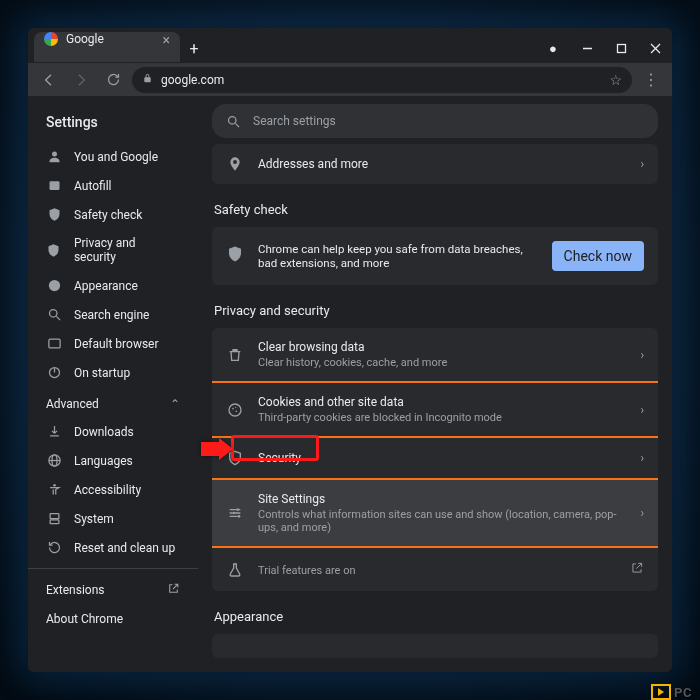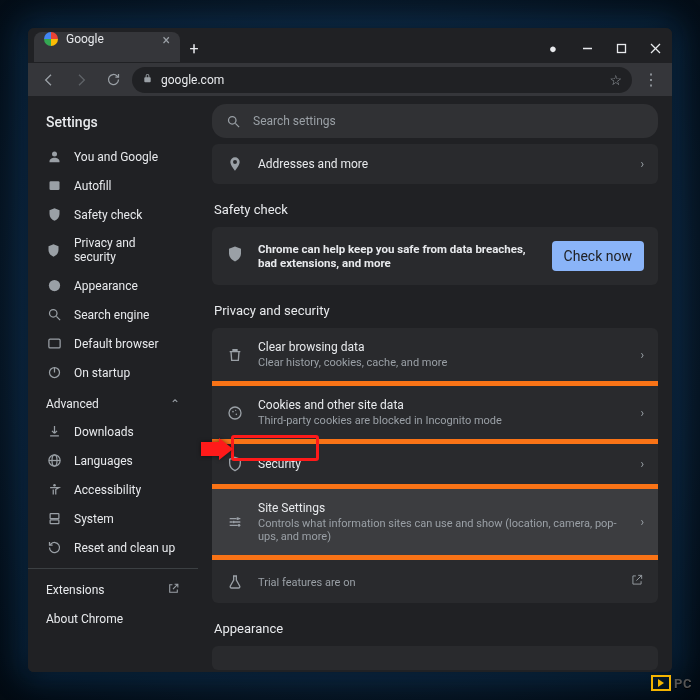--- a/index.html
+++ b/index.html
@@ -46,35 +46,35 @@
   .search { margin:8px 0 6px; height:34px; background:#303134; border-radius:14px; display:flex;align-items:center;padding:0 14px;gap:12px;color:#9aa0a6;font-size:12px;}
   .row { background:#292a2d; border-radius:6px; display:flex; align-items:center; padding:12px 14px; gap:14px; margin-bottom:4px;}
   .row .ic{width:18px;color:#9aa0a6;display:flex;align-items:center;justify-content:center;}
   .row .ic svg{width:16px;height:16px;fill:#9aa0a6;}
   .row .txt{flex:1;}
   .row .ttl{font-size:12px;color:#e8eaed;}
   .row .sub{font-size:11px;color:#9aa0a6;margin-top:2px;}
   .row .chev{color:#9aa0a6;font-size:12px;}
   .sectlabel{font-size:13px;color:#e8eaed;margin:18px 2px 10px;}
   .card{ background:#292a2d; border-radius:6px; padding:14px; display:flex; align-items:center; gap:14px;}
-  .card .msg{flex:1;font-size:11.5px;color:#e8eaed;font-weight:bold;}
+  .card .msg{flex:1;font-size:11.5px;color:#e8eaed;}
   .btn{ background:#8ab4f8; color:#202124; border:none; border-radius:4px; padding:7px 12px; font-size:14px; cursor:pointer;}
   .stack{ background:#292a2d; border-radius:6px; overflow:hidden;}
-  .stack .row{ background:transparent; border-radius:0; border-bottom:5px solid #f97316; margin:0;}
+  .stack .row{ background:transparent; border-radius:0; border-bottom:2px solid #f97316; margin:0;}
   .stack .row:last-child{border-bottom:none;}
   .row.hl{ background:#3c3d40;}
   .row .launch svg{width:14px;height:14px;fill:none;stroke:#9aa0a6;stroke-width:1.6;}
   
   .callout{ position:absolute; border:3px solid #ff1a1a; border-radius:3px; pointer-events:none;}
   .arrow{ position:absolute; pointer-events:none;}
   .arrow svg{filter:drop-shadow(0 0 2px rgba(0,0,0,.5));}
   
   .main::-webkit-scrollbar{width:10px;} .main::-webkit-scrollbar-thumb{background:#5f6368;border-radius:5px;}
   
-  .wm{position:absolute;right:8px;bottom:9px;display:flex;align-items:center;gap:3px;}
+  .wm{position:absolute;right:8px;bottom:0;display:flex;align-items:center;gap:3px;}
   .wm .sq{width:20px;height:16px;border:2px solid #f4b400;display:flex;align-items:center;justify-content:center;}
   .wm .sq .tri{width:0;height:0;border-left:6px solid #f4b400;border-top:4px solid transparent;border-bottom:4px solid transparent;}
   .wm .t{font-size:13px;font-weight:700;letter-spacing:.5px;color:#555;text-shadow:0 1px 0 #000;}
 </style>
 </head>
 <body>
 
 <div class="window">
 
   <div class="tabstrip">

